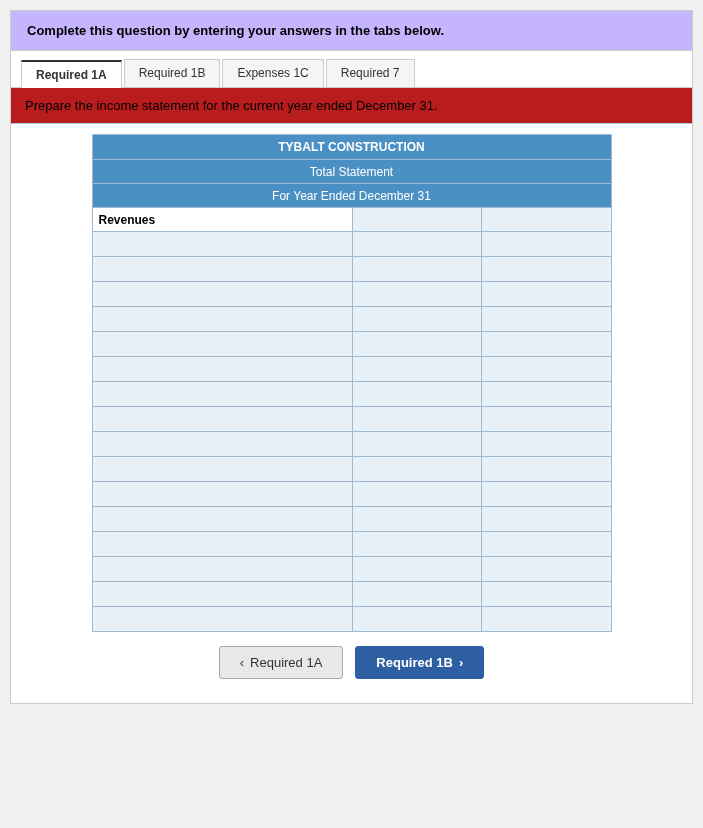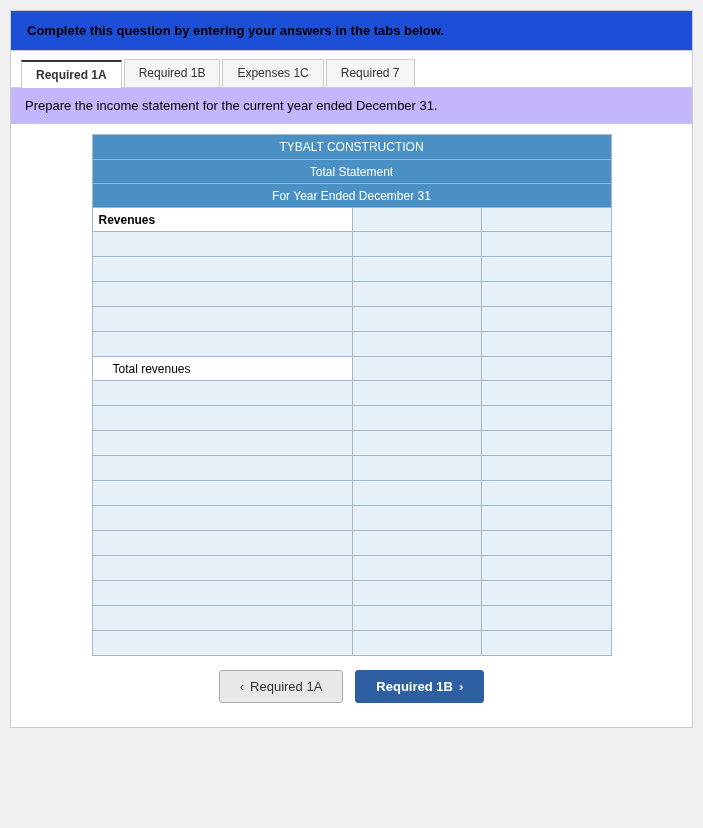--- a/index.html
+++ b/index.html
@@ -12,21 +12,21 @@
       align-items: flex-start;
       min-height: 828px;
       padding: 10px;
     }
     .page-container {
       width: 703px;
       background: #fff;
       border: 1px solid #ccc;
     }
     .instruction-bar {
-      background: #1d4ed8;
+      background: #c4b5fd;
       padding: 12px 16px;
       font-weight: bold;
       font-size: 13px;
       border-bottom: 1px solid #ccc;
     }
     .tabs-bar {
       display: flex;
       padding: 8px 10px 0 10px;
       background: #fff;
       border-bottom: 1px solid #ccc;
@@ -43,42 +43,42 @@
     }
     .tab.active {
       background: #fff;
       border-top: 2px solid #333;
       font-weight: bold;
       position: relative;
       bottom: -1px;
       z-index: 1;
     }
     .question-instruction {
-      background: #c4b5fd;
+      background: #b91c1c;
       padding: 10px 14px;
       font-size: 13px;
       border-bottom: 1px solid #b0c8e0;
     }
     .content-area {
       padding: 10px 14px 14px 14px;
       background: #fff;
     }
     .income-table {
       width: 520px;
       border-collapse: collapse;
       margin: 0 auto;
     }
     .table-header-row {
       background: #4a90c4;
       color: #fff;
       text-align: center;
     }
     .table-header-row td {
       padding: 5px 24px;
-      font-weight: normal;
+      font-weight: bold;
       font-size: 13px;
     }
     .table-header-row.sub td {
       font-weight: normal;
       font-size: 12px;
       padding: 3px 8px;
     }
     .table-header-row.sub2 td {
       font-weight: normal;
       font-size: 12px;
@@ -215,25 +215,20 @@
         <td class="label-col input-cell"><input type="text" style=""></td>
         <td class="input-cell"><input type="text" style=""></td>
         <td class="input-cell"><input type="text" style=""></td>
       </tr>
       <tr class="editable-row">
         <td class="label-col input-cell"><input type="text" style=""></td>
         <td class="input-cell"><input type="text" style=""></td>
         <td class="input-cell"><input type="text" style=""></td>
       </tr>
 
-      <tr>
-        <td class="label-col indented-label">Total revenues</td>
-        <td class="input-cell"><input type="text" style=""></td>
-        <td class="input-cell"><input type="text" style=""></td>
-      </tr>
 
 
       <tr class="editable-row">
         <td class="label-col input-cell"><input type="text" style=""></td>
         <td class="input-cell"><input type="text" style=""></td>
         <td class="input-cell"><input type="text" style=""></td>
       </tr>
       <tr class="editable-row">
         <td class="label-col input-cell"><input type="text" style=""></td>
         <td class="input-cell"><input type="text" style=""></td>

